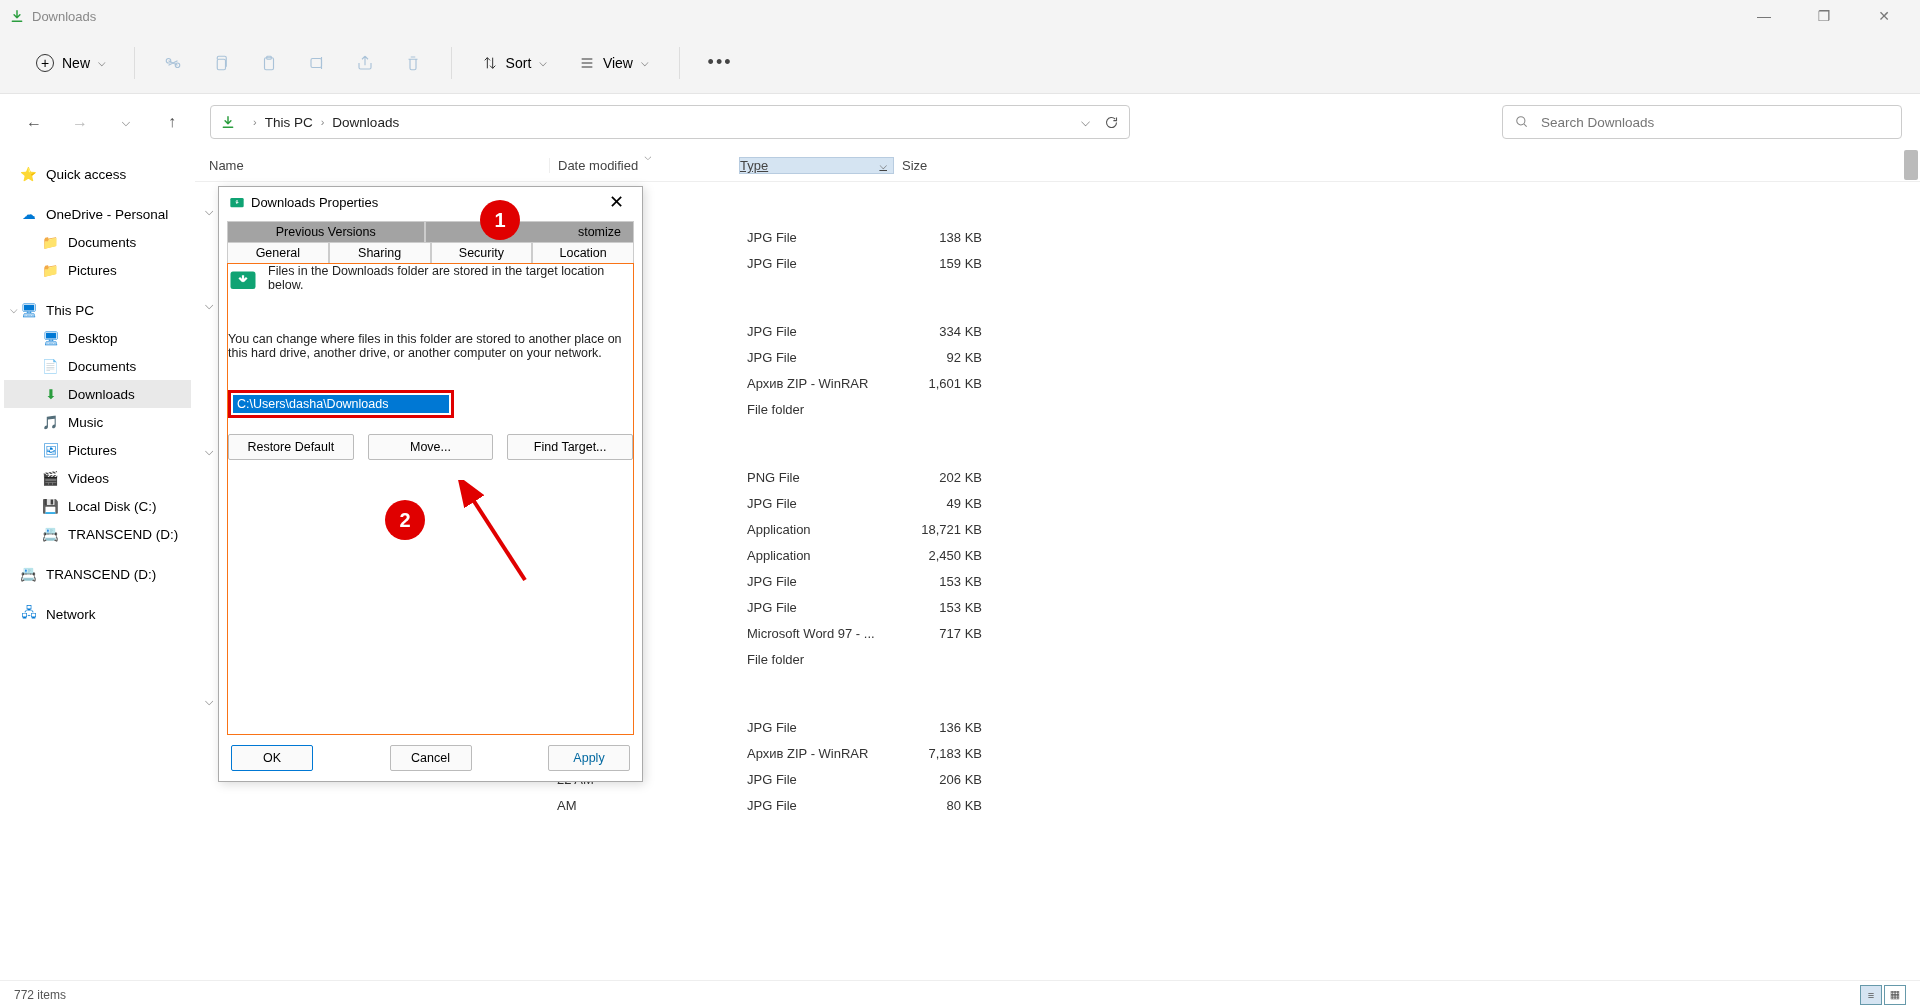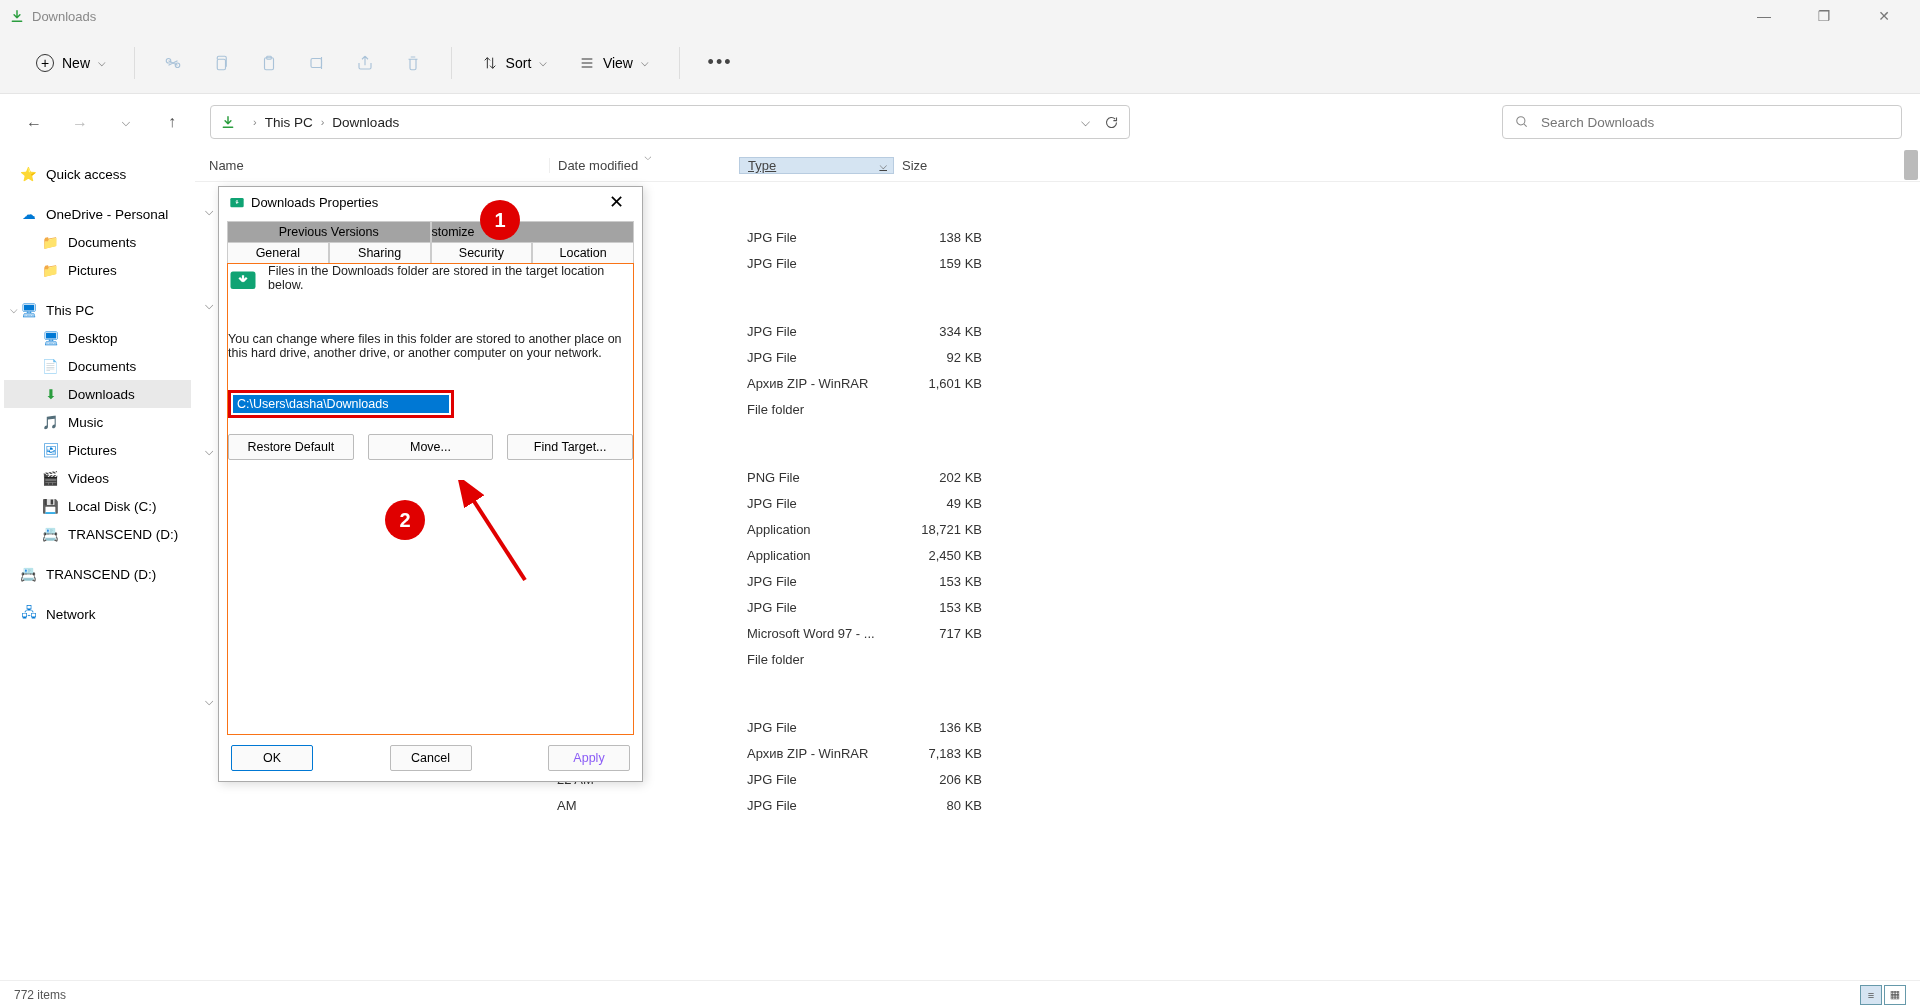--- a/index.html
+++ b/index.html
@@ -51,21 +51,21 @@
 .side-item.top { padding-left: 16px; position: relative; }
 .side-item.sub { padding-left: 38px; }
 .side-spacer { height: 12px; }
 
 
 .files { flex: 1; position: relative; }
 .col-headers { display: flex; height: 32px; align-items: center; border-bottom: 1px solid #eee; font-size: 13px; color: #444; padding-left: 14px; }
 .col-name { width: 340px; }
 .col-date { width: 190px; border-left: 1px solid #eee; padding-left: 8px; position: relative; }
 .col-date .sort-arrow { position: absolute; top: -6px; left: 50%; font-size: 9px; color: #888; }
-.col-type { width: 155px; background: #d5e4f2; padding-left: 8px; display: flex; align-items: center; justify-content: space-between; border: 1px solid #b8cce0; text-decoration: underline; }
+.col-type { width: 155px; background: #d5e4f2; display: flex; align-items: center; justify-content: space-between; border: 1px solid #b8cce0; text-decoration: underline; }
 .col-type .chev { font-size: 10px; color: #666; padding-right: 6px; }
 .col-size { width: 100px; padding-left: 8px; }
 .file-rows { padding-left: 14px; }
 .group-chev { position: absolute; left: -4px; font-size: 11px; color: #888; }
 .file-row { display: flex; height: 26px; align-items: center; font-size: 13px; color: #333; position: relative; }
 .file-row .c-name { width: 340px; }
 .file-row .c-date { width: 190px; padding-left: 8px; }
 .file-row .c-type { width: 155px; padding-left: 8px; }
 .file-row .c-size { width: 100px; text-align: right; padding-right: 12px; }
 .group-gap { height: 16px; position: relative; }
@@ -93,21 +93,21 @@
 .dlg-body .icon-big { float: left; margin-right: 10px; }
 .dlg-body .info1 { overflow: hidden; }
 .dlg-body .info2 { margin-top: 40px; clear: both; }
 .dlg-path-wrap { margin-top: 30px; border: 3px solid #e00000; padding: 2px; position: relative; width: 226px; }
 .dlg-path-input { border: none; background: #0078d4; color: #fff; padding: 2px 4px; font-size: 12.5px; width: 100%; outline: none; }
 .dlg-buttons { margin-top: 16px; display: flex; gap: 14px; }
 .dlg-buttons button { flex: 1; height: 26px; border: 1px solid #bbb; background: #fafafa; font-size: 12.5px; cursor: pointer; border-radius: 2px; }
 .dlg-footer { padding: 10px 12px; display: flex; justify-content: space-between; gap: 10px; }
 .dlg-footer button { width: 82px; height: 26px; border: 1px solid #bbb; background: #fafafa; font-size: 12.5px; cursor: pointer; border-radius: 2px; }
 .dlg-footer button.ok { border-color: #0078d4; }
-.dlg-footer button.apply { color: #8b5cf6; }
+.dlg-footer button.apply { color: #0369a1; }
 
 
 .anno-circle { position: absolute; width: 40px; height: 40px; border-radius: 50%; background: #e00000; color: #fff; display: flex; align-items: center; justify-content: center; font-size: 20px; font-weight: bold; z-index: 200; }
 .anno-arrow { position: absolute; z-index: 199; }
 
 svg { display: block; }
 </style>
 </head>
 <body>
 
@@ -444,21 +444,21 @@
           <rect x="2" y="6" width="20" height="14" rx="2" fill="#0fa373"></rect>
           <path d="M12 9v5m0 0l-2-2m2 2l2-2" stroke="#fff" stroke-width="1.5" fill="none"></path>
         </svg>
     </span>
     <span class="txt">Downloads Properties</span>
     <span class="close">✕</span>
   </div>
   <div class="dlg-tabs">
     <div class="dlg-tab-row">
       <div class="dlg-tab half">Previous Versions</div>
-      <div class="dlg-tab half" style="text-align:left;padding-right:0">stomize</div>
+      <div class="dlg-tab half" style="text-align:right;padding-right:12px">stomize</div>
     </div>
     <div class="dlg-tab-row">
       <div class="dlg-tab2">General</div>
       <div class="dlg-tab2">Sharing</div>
       <div class="dlg-tab2">Security</div>
       <div class="dlg-tab2 loc-hi">Location</div>
     </div>
   </div>
   <div class="dlg-body">
     <span class="icon-big">

